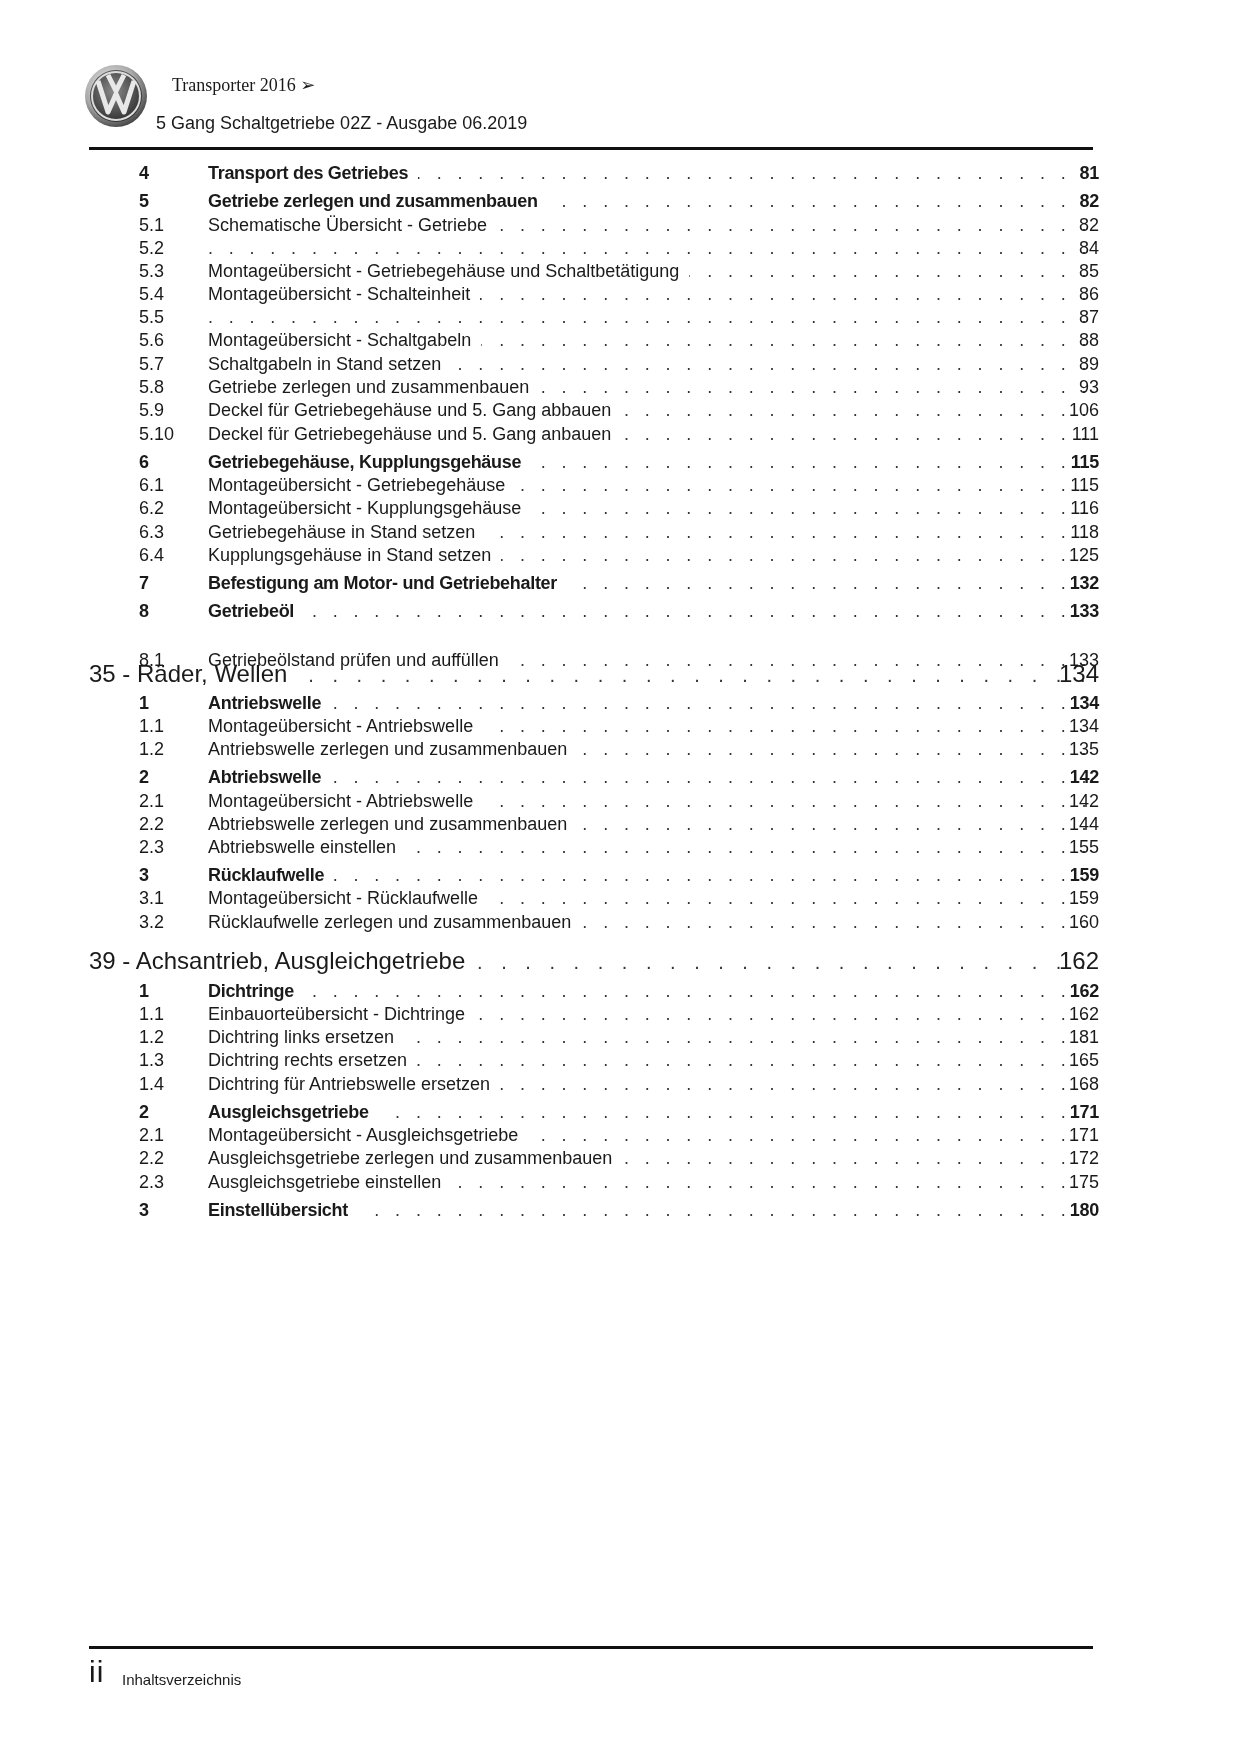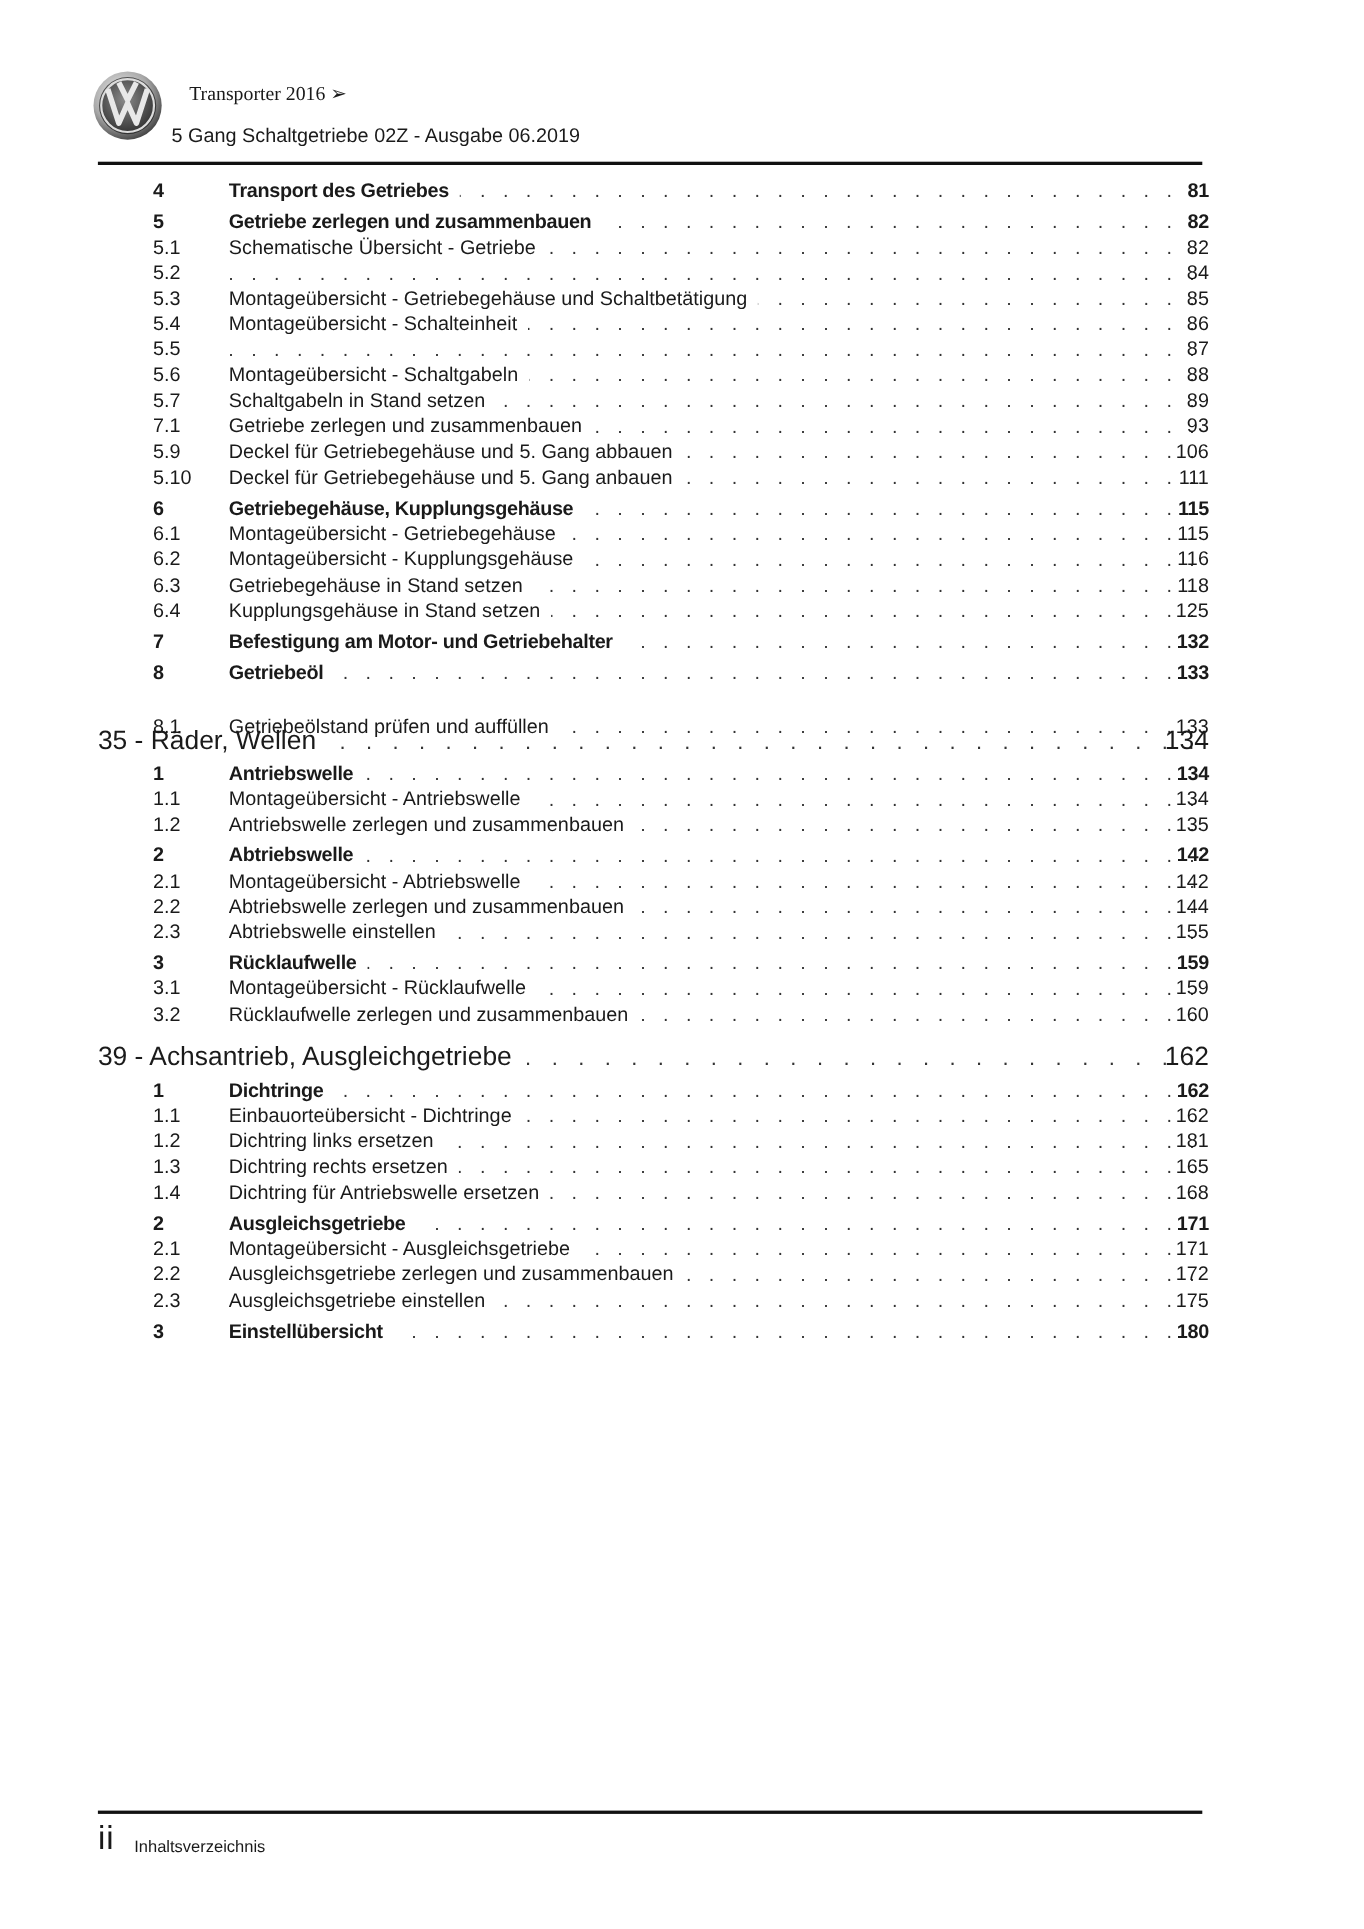--- a/index.html
+++ b/index.html
@@ -126,21 +126,21 @@
   </div>
   <div class="row" style="top:353px">
     <span class="num">5.7</span>
     <div class="title-wrap">
         <span class="title">Schaltgabeln in Stand setzen</span>
         <span class="dots">. . . . . . . . . . . . . . . . . . . . . . . . . . . . . . . . . . . . . . . . . . . . . . . . . . . . . . . . . . . . . . . . . . . . . . . . . . . . . . . . . . . . . .</span>
       </div>
     <span class="page">89</span>
   </div>
   <div class="row" style="top:376px">
-    <span class="num">7.1</span>
+    <span class="num">5.8</span>
     <div class="title-wrap">
         <span class="title">Getriebe zerlegen und zusammenbauen</span>
         <span class="dots">. . . . . . . . . . . . . . . . . . . . . . . . . . . . . . . . . . . . . . . . . . . . . . . . . . . . . . . . . . . . . . . . . . . . . . . . . . . . . . . . . . . . . .</span>
       </div>
     <span class="page">93</span>
   </div>
   <div class="row" style="top:399px">
     <span class="num">5.9</span>
     <div class="title-wrap">
         <span class="title">Deckel für Getriebegehäuse und 5. Gang abbauen</span>

